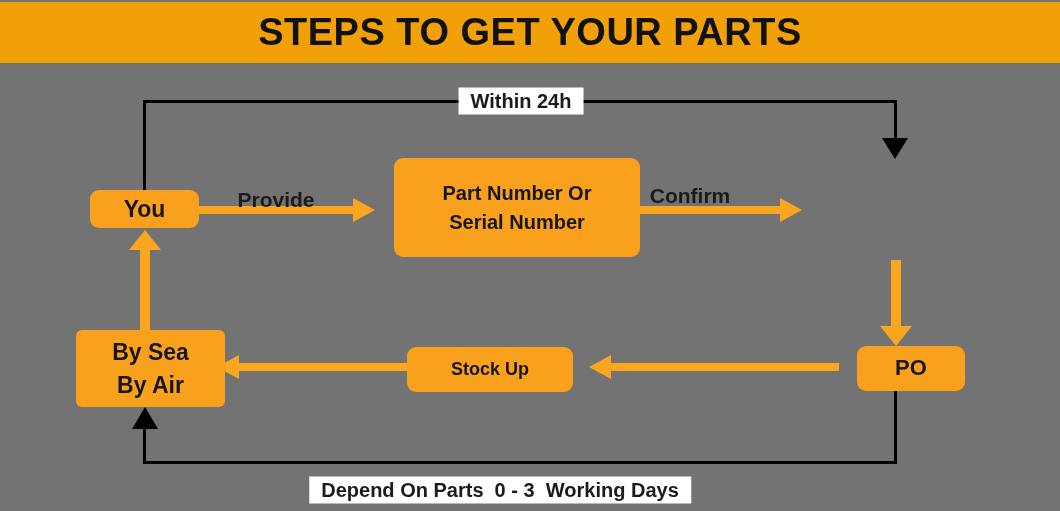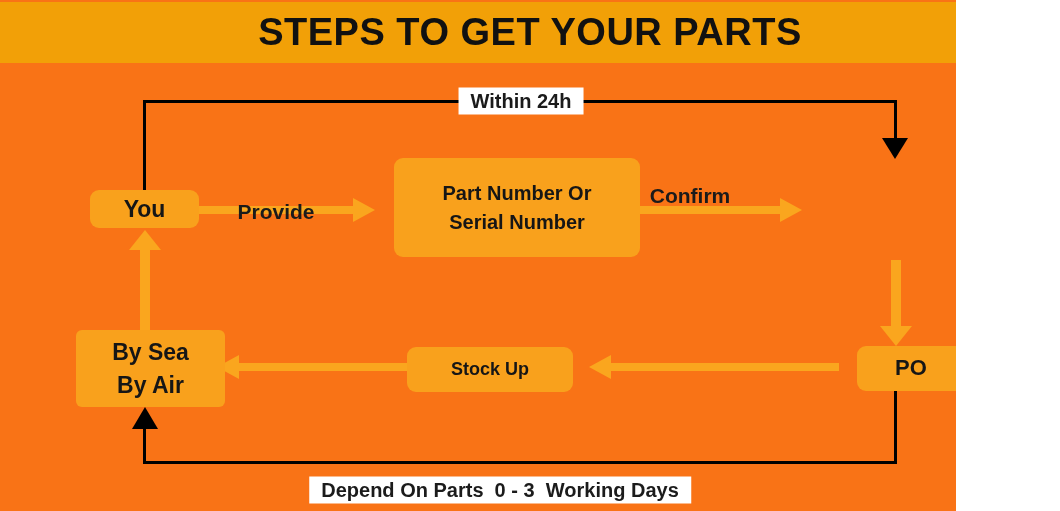--- a/index.html
+++ b/index.html
@@ -1,17 +1,17 @@
 <!DOCTYPE html>
 <html><head>
 <meta charset="utf-8">
 <style>
   html,body{margin:0;padding:0;background:#ffffff;}
   body{font-family:"Liberation Sans", sans-serif;}
-  .stage{position:relative;width:956px;height:511px;background:#f97316;overflow:hidden;}
+  .stage{position:relative;width:1060px;height:511px;background:#737373;overflow:hidden;}
 
   
   .banner{position:absolute;left:0;top:2px;width:1060px;height:61px;background:#F2A007;
           display:flex;align-items:center;justify-content:center;}
   .banner h1{margin:0;font-size:38px;font-weight:bold;color:#111111;letter-spacing:0.5px;}
 
   
   .box{position:absolute;background:#F9A11C;border-radius:9px;color:#161616;font-weight:bold;
        display:flex;flex-direction:column;align-items:center;justify-content:center;
        text-align:center;line-height:1.4;}
@@ -60,21 +60,21 @@
   <div class="line-label" style="left:521px;top:101px;">Within 24h</div>
 
   <div class="bline-v" style="left:894px;top:391px;height:73px;"></div>
   <div class="bline-h" style="left:143px;top:461px;width:754px;"></div>
   <div class="bline-v" style="left:143px;top:428px;height:36px;"></div>
   <div class="btri btri-up" style="left:132px;top:407px;"></div>
   <div class="line-label" style="left:500px;top:463px;margin-top:27px;">Depend On Parts  0 - 3  Working Days</div>
 
   <div class="oshaft-h" style="left:199px;top:206px;width:155px;"></div>
   <div class="otri otri-right" style="left:353px;top:198px;"></div>
-  <div class="edge-label" style="left:276px;top:212px;">Provide</div>
+  <div class="edge-label" style="left:276px;top:200px;">Provide</div>
 
   <div class="oshaft-h" style="left:620px;top:206px;width:161px;"></div>
   <div class="otri otri-right" style="left:780px;top:198px;"></div>
   <div class="edge-label" style="left:690px;top:196px;">Confirm</div>
 
   <div class="oshaft-v" style="left:891px;top:260px;height:67px;"></div>
   <div class="otri otri-down" style="left:880px;top:326px;"></div>
 
   <div class="oshaft-h" style="left:610px;top:363px;width:229px;"></div>
   <div class="otri otri-left" style="left:589px;top:355px;"></div>

